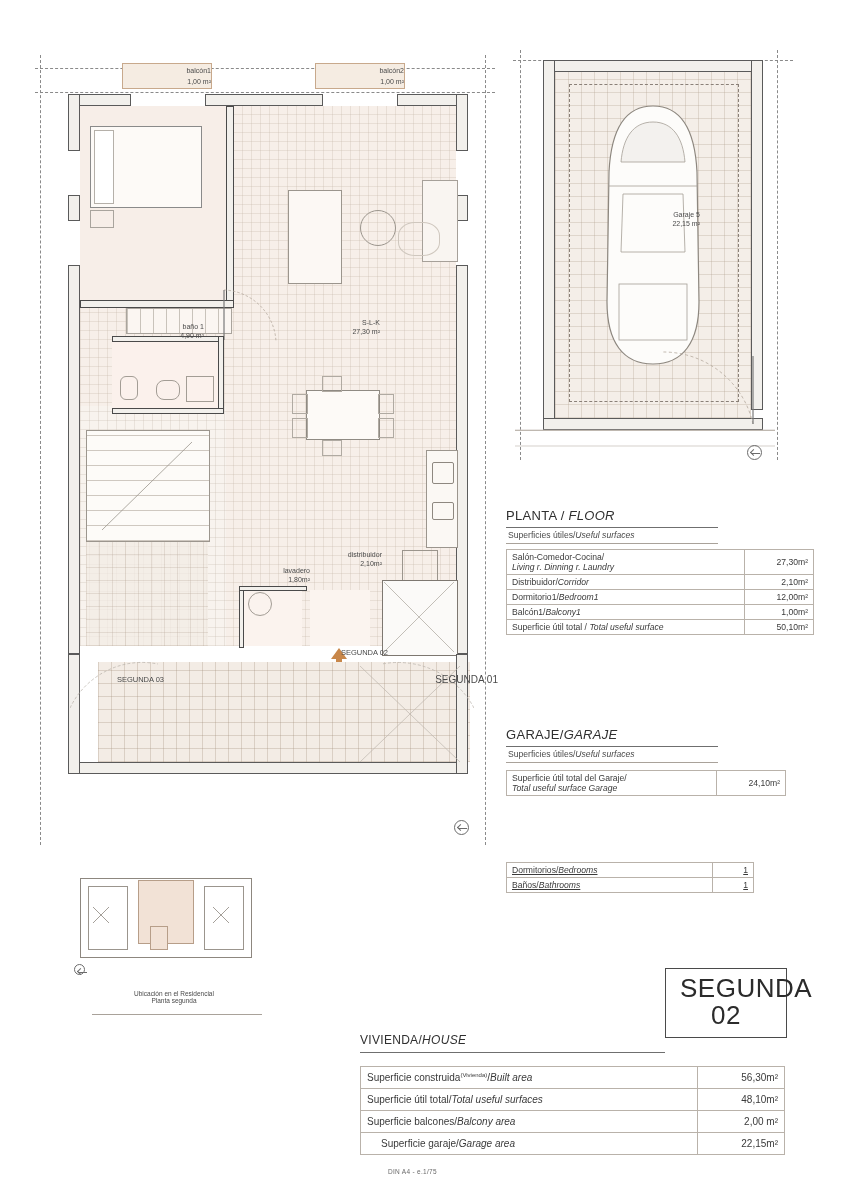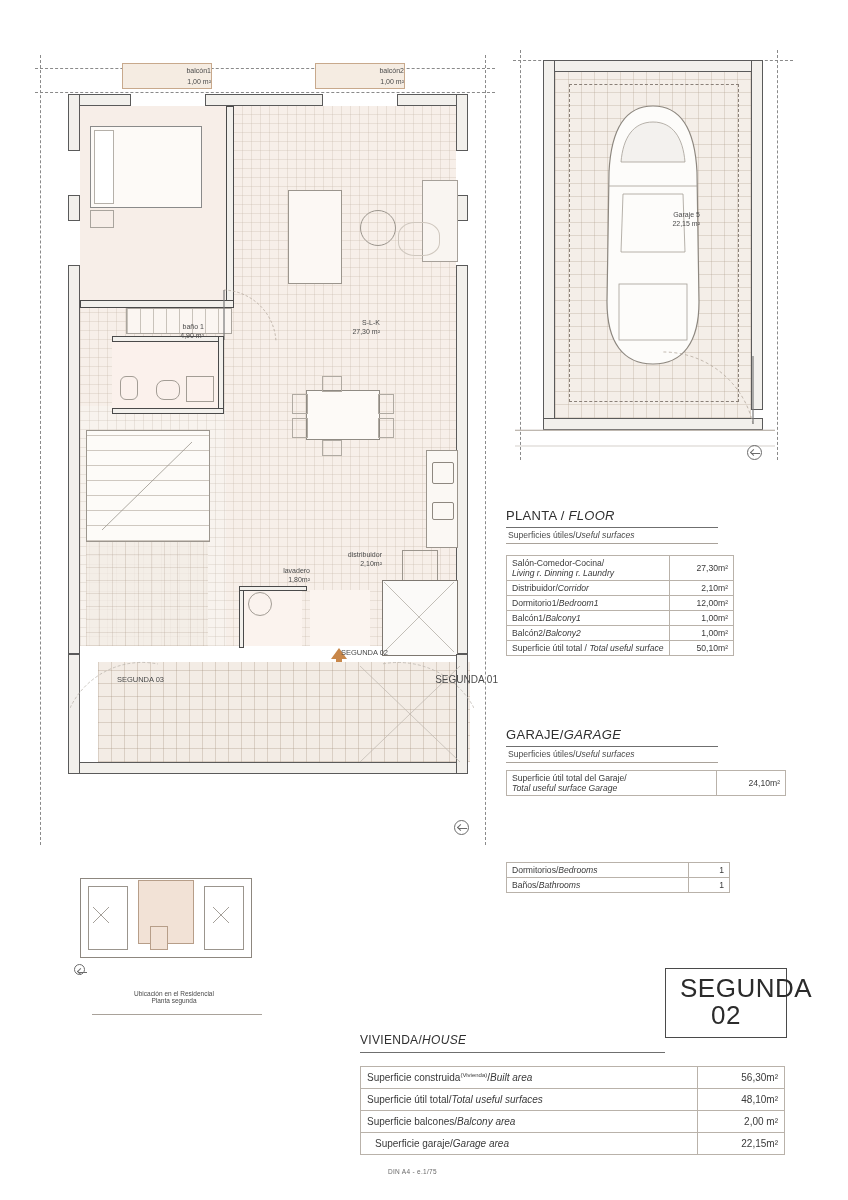--- a/index.html
+++ b/index.html
@@ -375,21 +375,21 @@
   <div class="sec-head" style="left:506px; top:508px;">
     <span>PLANTA</span>
     <span> / </span><span class="it">FLOOR</span>
   </div>
   <div class="rule" style="left:506px; top:527px; width:212px;"></div>
   <div class="sec-sub" style="left:508px; top:530px;">
     <span>Superficies útiles/</span><span class="it">Useful surfaces</span>
   </div>
   <div class="rule-thin" style="left:506px; top:543px; width:212px;"></div>
 
-  <table class="tbl" style="left:506px; top:549px; width:228px;margin-top:6px;">
+  <table class="tbl" style="left:506px; top:549px; width:308px;">
     <tbody>
       <tr>
         <td>
           <span>Salón-Comedor-Cocina/</span><br>
           <span class="it">Living r.  Dinning r.  Laundry</span>
         </td>
         <td class="num">
           <span>27,30</span><span>m²</span>
         </td>
       </tr>
@@ -412,39 +412,31 @@
       <tr>
         <td>
           <span>Balcón1/</span><span class="it">Balcony1</span>
         </td>
         <td class="num">
           <span>1,00</span><span>m²</span>
         </td>
       </tr>
       <tr>
         <td>
-          <span>Balcón2/</span><span class="it">Balcony2</span>
-        </td>
-        <td class="num">
-          <span>1,00</span><span>m²</span>
-        </td>
-      </tr>
-      <tr>
-        <td>
           <span>Superficie útil total / </span><span class="it">Total useful surface</span>
         </td>
         <td class="num">
           <span>50,10</span><span>m²</span>
         </td>
       </tr>
     </tbody>
   </table>
 
   <div class="sec-head" style="left:506px; top:727px;">
-    <span>GARAJE/</span><span class="it">GARAGE</span>
+    <span>GARAJE/</span><span class="it">GARAJE</span>
   </div>
   <div class="rule" style="left:506px; top:746px; width:212px;"></div>
   <div class="sec-sub" style="left:508px; top:749px;">
     <span>Superficies útiles/</span><span class="it">Useful surfaces</span>
   </div>
   <div class="rule-thin" style="left:506px; top:762px; width:212px;"></div>
 
   <table class="tbl" style="left:506px; top:770px; width:280px;">
     <tbody>
       <tr>
@@ -452,21 +444,21 @@
           <span>Superficie útil total del Garaje/</span><br>
           <span class="it">Total useful surface Garage</span>
         </td>
         <td class="num">
           <span>24,10</span><span>m²</span>
         </td>
       </tr>
     </tbody>
   </table>
 
-  <table class="tbl" style="left:506px; top:862px; width:224px;">
+  <table class="tbl" style="left:506px; top:862px; width:248px;text-decoration:underline;">
     <tbody>
       <tr>
         <td>
           <span>Dormitorios/</span><span class="it">Bedrooms</span>
         </td>
         <td class="num" style="width:30px;">
           <span>1</span>
         </td>
       </tr>
       <tr>
@@ -533,21 +525,21 @@
       </tr>
       <tr>
         <td style="padding:5px 6px;">
           <span>Superficie balcones/</span><span class="it">Balcony area</span>
         </td>
         <td class="num" style="width:74px; padding:5px 6px;">
           <span>2,00 </span><span>m²</span>
         </td>
       </tr>
       <tr>
-        <td style="padding:5px 14px;margin-top:36px;">
+        <td style="padding:5px 20px;margin-top:36px;">
           <span>Superficie garaje/</span><span class="it">Garage area</span>
         </td>
         <td class="num" style="width:74px; padding:5px 6px;">
           <span>22,15</span><span>m²</span>
         </td>
       </tr>
     </tbody>
   </table>
 
   <div class="footer-note" style="left:388px; top:1168px;">DIN A4 - e.1/75</div>

